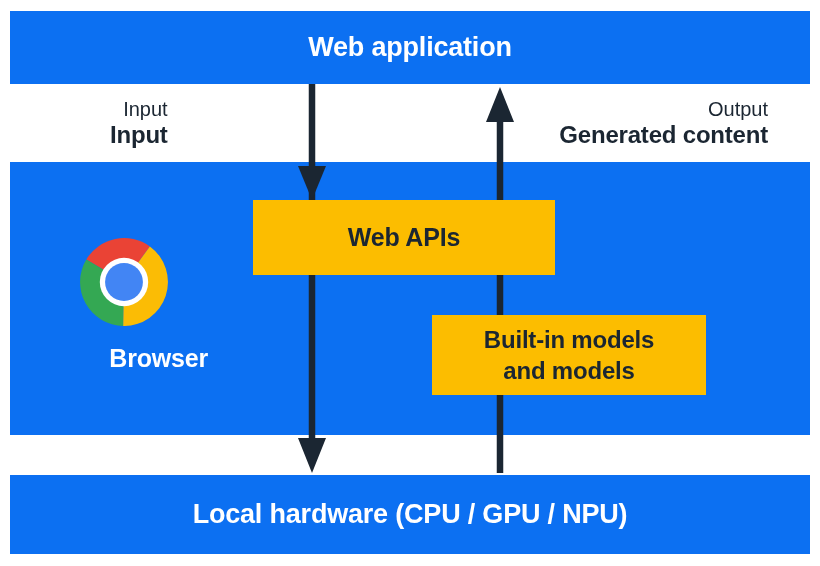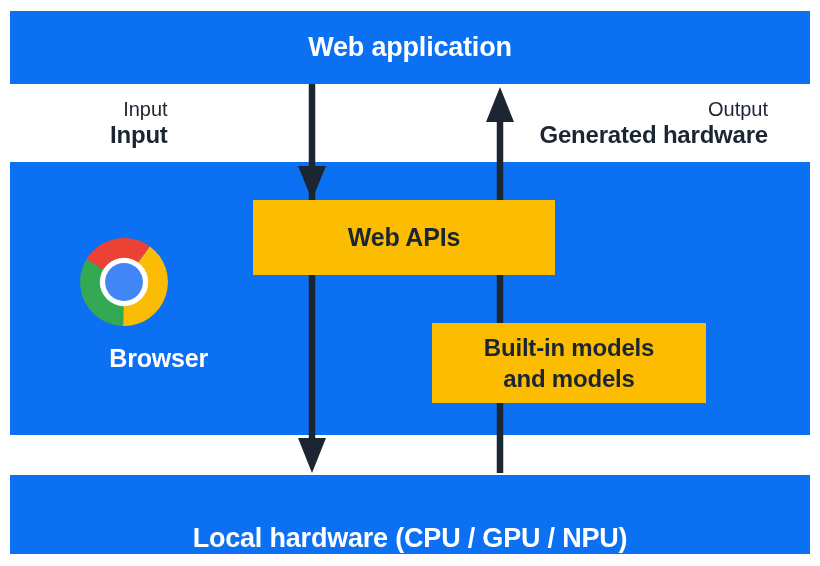--- a/index.html
+++ b/index.html
@@ -21,21 +21,21 @@
     background:#fff;
     overflow:hidden;
   }
   .band{
     position:absolute;left:10px;width:800px;
     background:var(--band-blue);
     display:flex;align-items:center;justify-content:center;
   }
   .band-top{top:11px;height:73px;}
   .band-mid{top:162px;height:273px;justify-content:flex-start;z-index:1;}
-  .band-bottom{top:475px;height:79px;align-items:flex-end;}
+  .band-bottom{top:475px;height:79px;}
   .band-title{
     color:var(--text-white);
     font-size:27px;font-weight:700;letter-spacing:-0.2px;
   }
   .io-label{
     position:absolute;top:97px;z-index:2;
     color:var(--ink-dark);line-height:24px;
   }
   .io-left{left:110px;text-align:right;}
   .io-right{right:52px;text-align:right;}
@@ -47,21 +47,21 @@
   }
   .arrow-line{stroke:var(--ink-dark);stroke-width:6.5;}
   .arrow-head{fill:var(--ink-dark);}
   .yellow-box{
     position:absolute;z-index:3;
     background:var(--box-yellow);
     display:flex;flex-direction:column;align-items:center;justify-content:center;
     color:var(--ink-dark);font-weight:700;letter-spacing:-0.2px;
   }
   .box-webapis{left:253px;top:200px;width:302px;height:75px;font-size:25px;}
-  .box-builtin{left:432px;top:323px;width:274px;height:80px;font-size:24px;line-height:31px;}
+  .box-builtin{left:432px;top:315px;width:274px;height:80px;font-size:24px;line-height:31px;}
   .chrome-logo{
     position:absolute;left:80px;top:238px;width:88px;height:88px;z-index:2;
   }
   .chrome-red{fill:var(--chrome-red);}
   .chrome-yellow{fill:var(--chrome-yellow);}
   .chrome-green{fill:var(--chrome-green);}
   .chrome-blue{fill:var(--chrome-blue);}
   .chrome-ring{fill:var(--text-white);}
   .browser-label{
     position:absolute;left:48px;top:344px;width:160px;z-index:2;
@@ -78,21 +78,21 @@
     <span class="band-title">Web application</span>
   </div>
 
   <div class="io-label io-left">
     <span class="io-caption">Input</span>
     <span class="io-value">Input</span>
   </div>
 
   <div class="io-label io-right">
     <span class="io-caption">Output</span>
-    <span class="io-value">Generated hardware</span>
+    <span class="io-value">Generated content</span>
   </div>
 
   <div class="band band-mid"></div>
 
   <svg class="arrows" viewBox="0 0 820 566" xmlns="http://www.w3.org/2000/svg" aria-hidden="true">
     <g>
       <line class="arrow-line" x1="312" y1="84" x2="312" y2="440"></line>
       <polygon class="arrow-head" points="298,166 326,166 312,200"></polygon>
       <polygon class="arrow-head" points="298,438 326,438 312,473"></polygon>
     </g>

